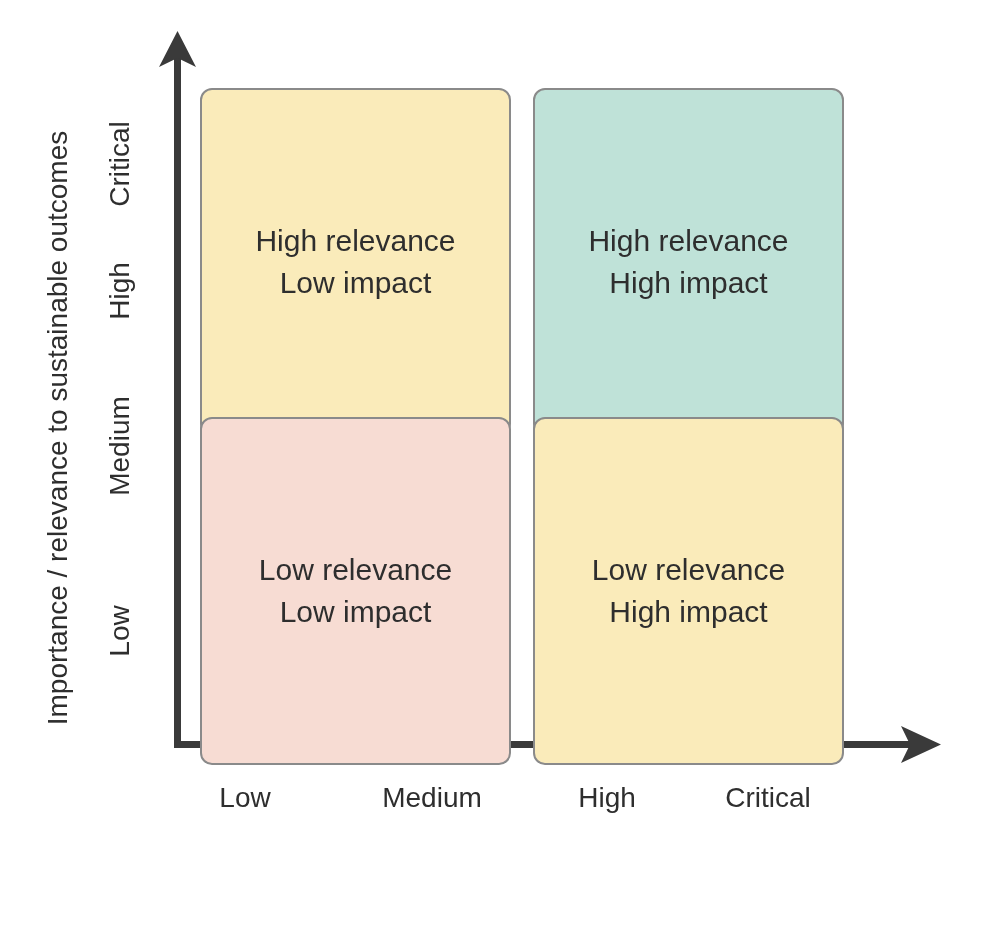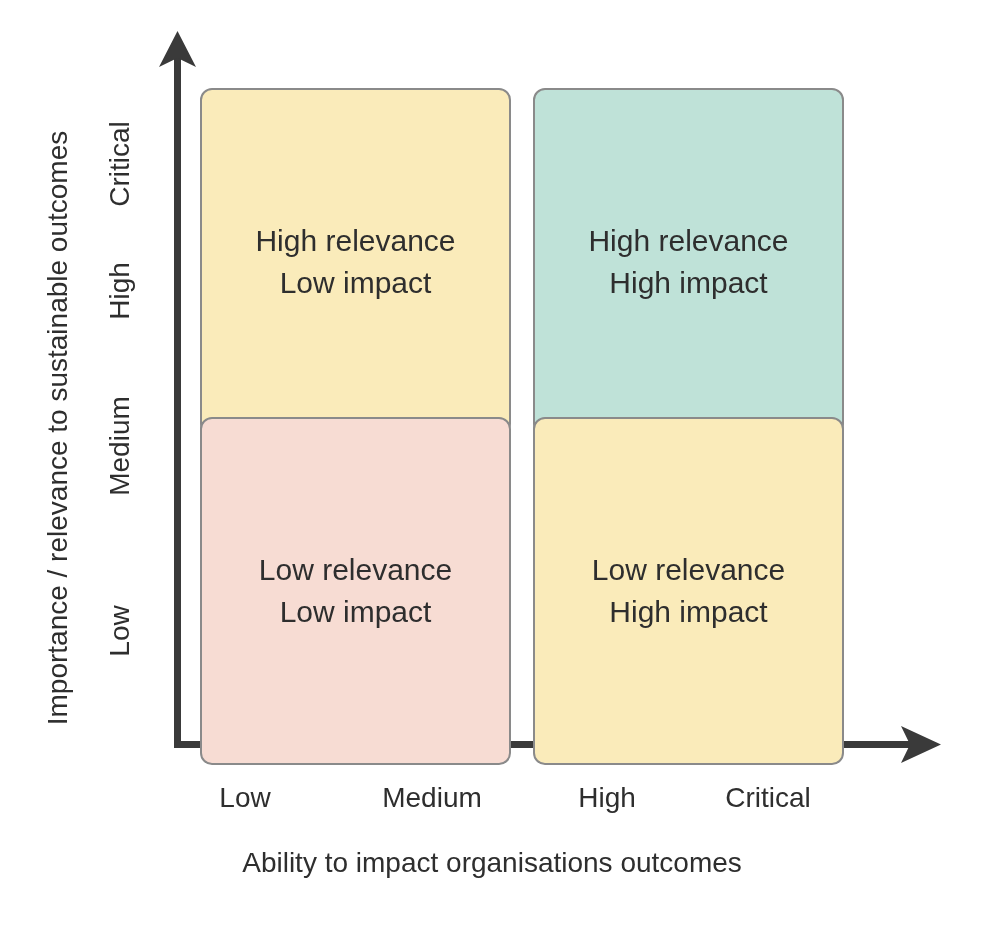--- a/index.html
+++ b/index.html
@@ -125,16 +125,15 @@
   <div class="x-tick xt-0">Low</div>
   <div class="x-tick xt-1">Medium</div>
   <div class="x-tick xt-2">High</div>
   <div class="x-tick xt-3">Critical</div>
 
   <div class="y-tick yt-0">Critical</div>
   <div class="y-tick yt-1">High</div>
   <div class="y-tick yt-2">Medium</div>
   <div class="y-tick yt-3">Low</div>
 
-  <div class="x-axis-title">Ability to impact organisations outcomes</div>
   <div class="y-axis-title">Importance / relevance to sustainable outcomes</div>
 
 </div>
 
 </body></html>

